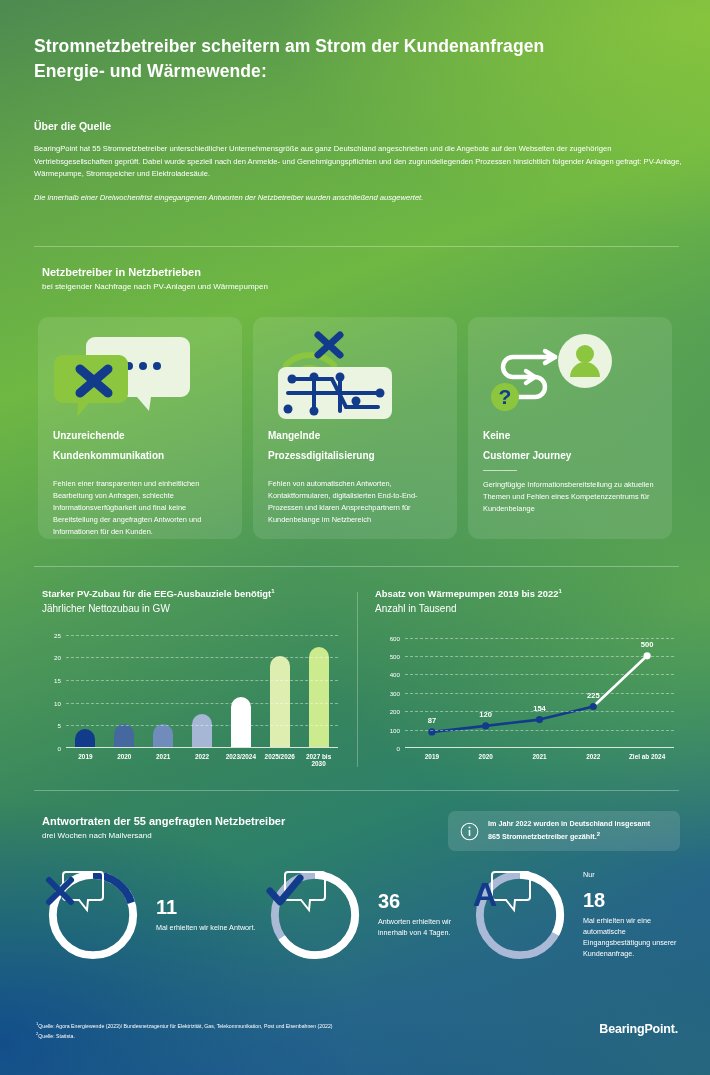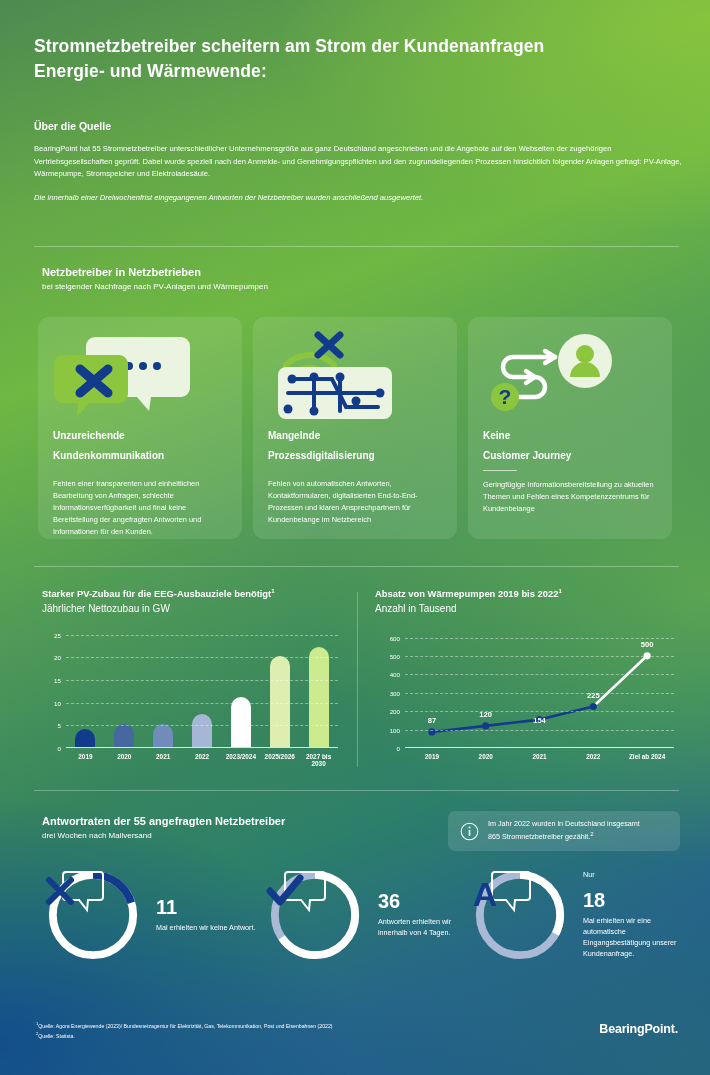--- a/index.html
+++ b/index.html
@@ -81,21 +81,21 @@
 
   .line-plot { height: 118px; position: relative; }
   .lp-svg { position: absolute; inset: 0; overflow: visible; }
   .dlabel { position: absolute; font-size: 7.6px; font-weight: bold; transform: translate(-50%, -100%); white-space: nowrap; }
 
   
   .rr-head { position: absolute; left: 42px; top: 815px; }
   .infobox {
     position: absolute; left: 448px; top: 811px; width: 232px; height: 40px;
     background: rgba(255,255,255,.13); border-radius: 7px;
-    display: flex; align-items: center; gap: 9px; padding: 15px 12px;
+    display: flex; align-items: center; gap: 9px; padding: 15px 12px; font-weight: bold;
   }
   .infobox-text { font-size: 7.2px; line-height: 1.5; }
   .donuts { position: absolute; left: 44px; top: 866px; width: 640px; display: flex; }
   .donut-group { display: flex; align-items: center; gap: 14px; }
   .g1 { width: 222px; }
   .g2 { width: 205px; }
   .g3 { width: 210px; }
   .donut { position: relative; width: 98px; height: 98px; flex: 0 0 98px; }
   .donut svg { position: absolute; inset: 0; }
   .donut .glyph { position: absolute; inset: 0; display: flex; align-items: center; justify-content: center; }
@@ -291,21 +291,21 @@
         <div class="gridline" style="top: 62.6875px;"></div>
         <div class="ytick" style="top: 62.6875px;">300</div>
         <div class="gridline" style="top: 44.25px;"></div>
         <div class="ytick" style="top: 44.25px;">400</div>
         <div class="gridline" style="top: 25.8125px;"></div>
         <div class="ytick" style="top: 25.8125px;">500</div>
         <div class="gridline" style="top: 7.375px;"></div>
         <div class="ytick" style="top: 7.375px;">600</div>
         <div class="dlabel" style="left: 26.9px; top: 94.9594px;">87</div>
         <div class="dlabel" style="left: 80.7px; top: 88.875px;">120</div>
-        <div class="dlabel" style="left: 134.5px; top: 82.6063px; margin-top: 12px;">154</div>
+        <div class="dlabel" style="left: 134.5px; top: 82.6063px;">154</div>
         <div class="dlabel" style="left: 188.3px; top: 69.5156px;">225</div>
         <div class="dlabel" style="left: 242.1px; top: 18.8125px;">500</div>
       </div>
     <div class="xlabels" id="line-xlabels" style="margin-left:30px;margin-right:6px">
         <div class="xlabel">2019</div>
         <div class="xlabel">2020</div>
         <div class="xlabel">2021</div>
         <div class="xlabel">2022</div>
         <div class="xlabel">Ziel ab 2024</div>
       </div>

